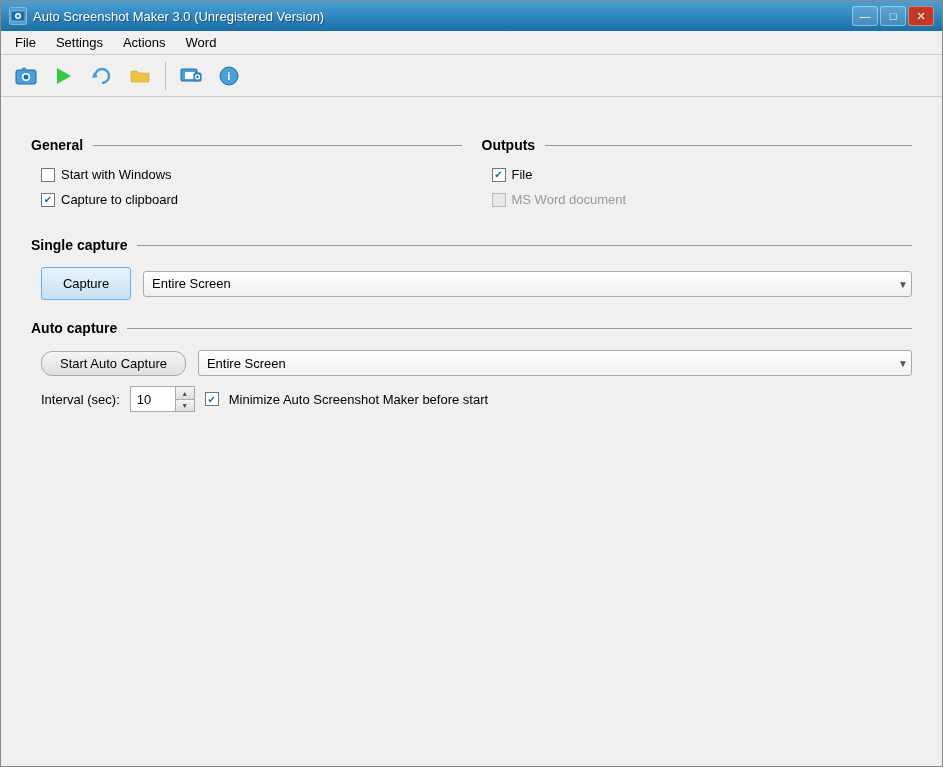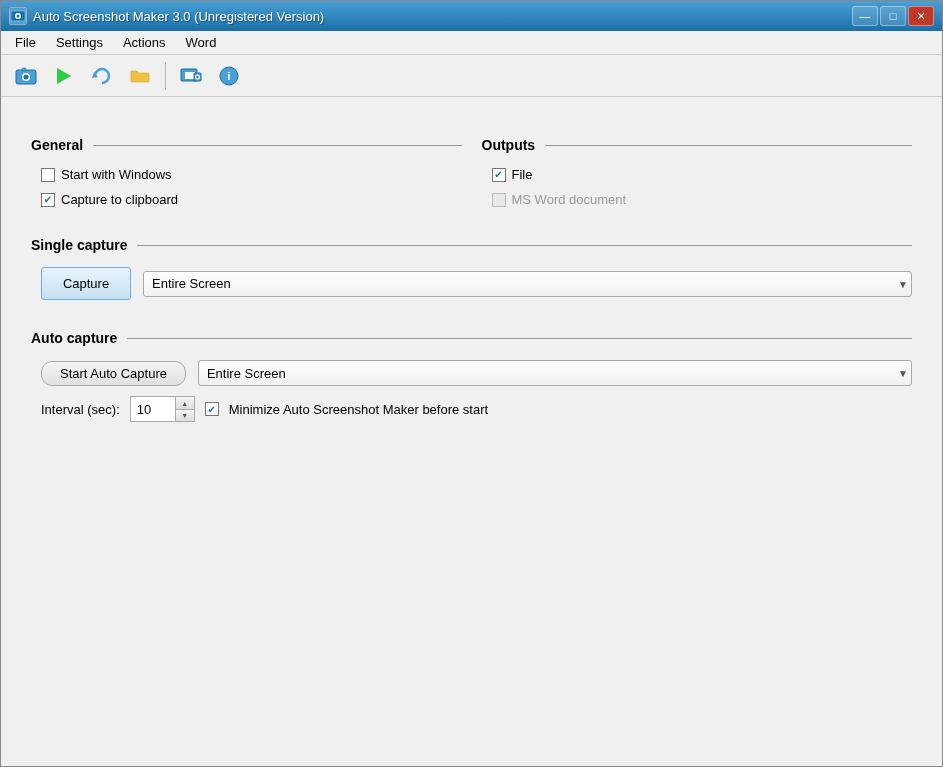--- a/index.html
+++ b/index.html
@@ -384,21 +384,21 @@
           <select>
             <option>Entire Screen</option>
             <option>Active Window</option>
             <option>Selected Region</option>
           </select>
           <span class="dropdown-arrow">▼</span>
         </div>
       </div>
     </div>
 
-    <div style="margin-top: 30px;">
+    <div style="margin-top: 20px;">
       <div class="section-header">
         <span class="section-title">Auto capture</span>
         <div class="section-line"></div>
       </div>
       <div class="capture-row">
         <button class="btn-auto">Start Auto Capture</button>
         <div class="dropdown-wrapper">
           <select>
             <option>Entire Screen</option>
             <option>Active Window</option>

